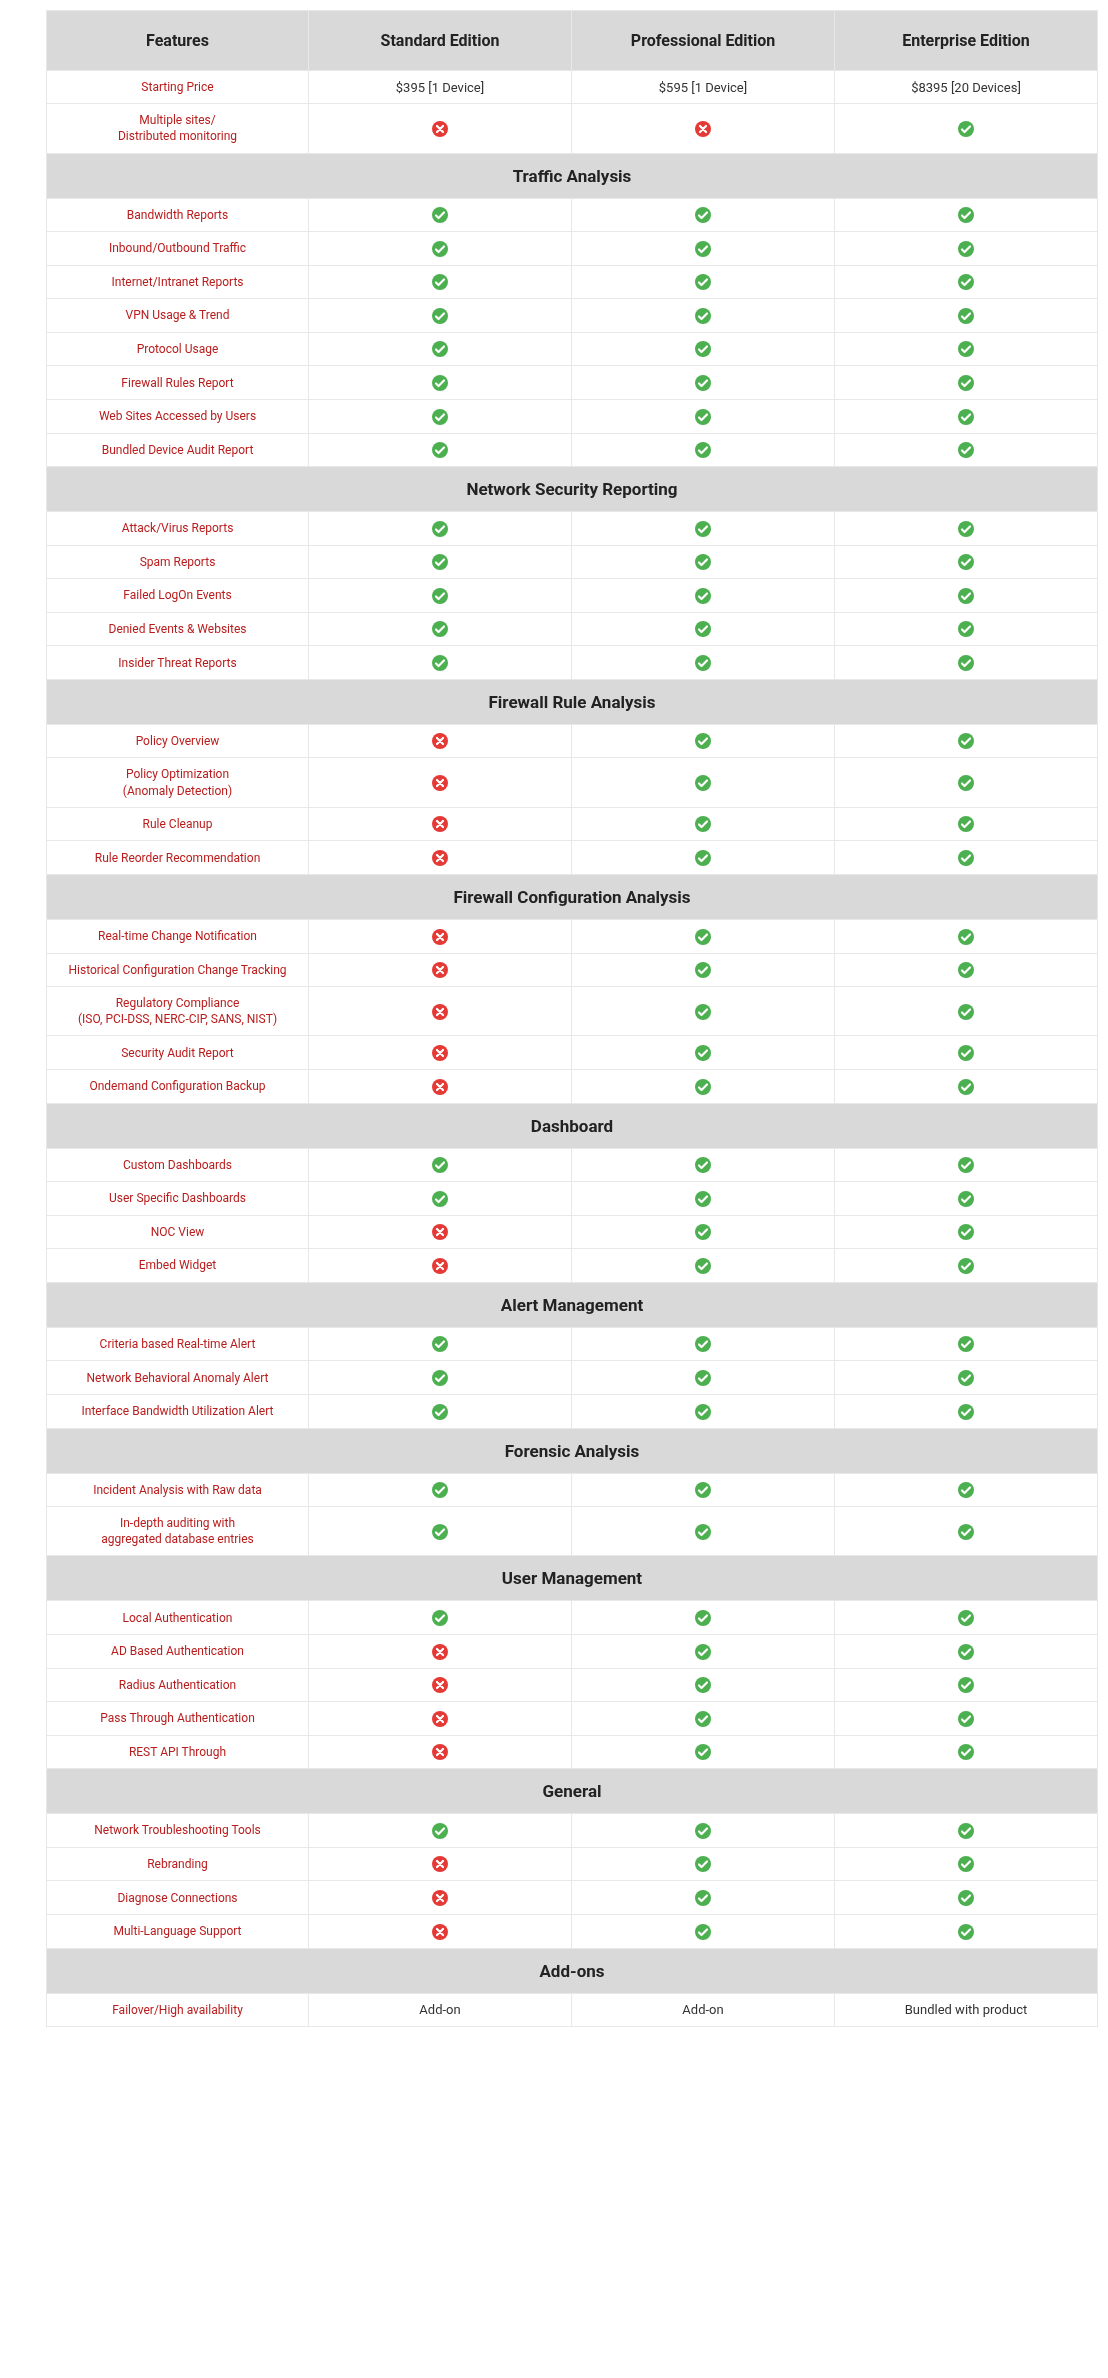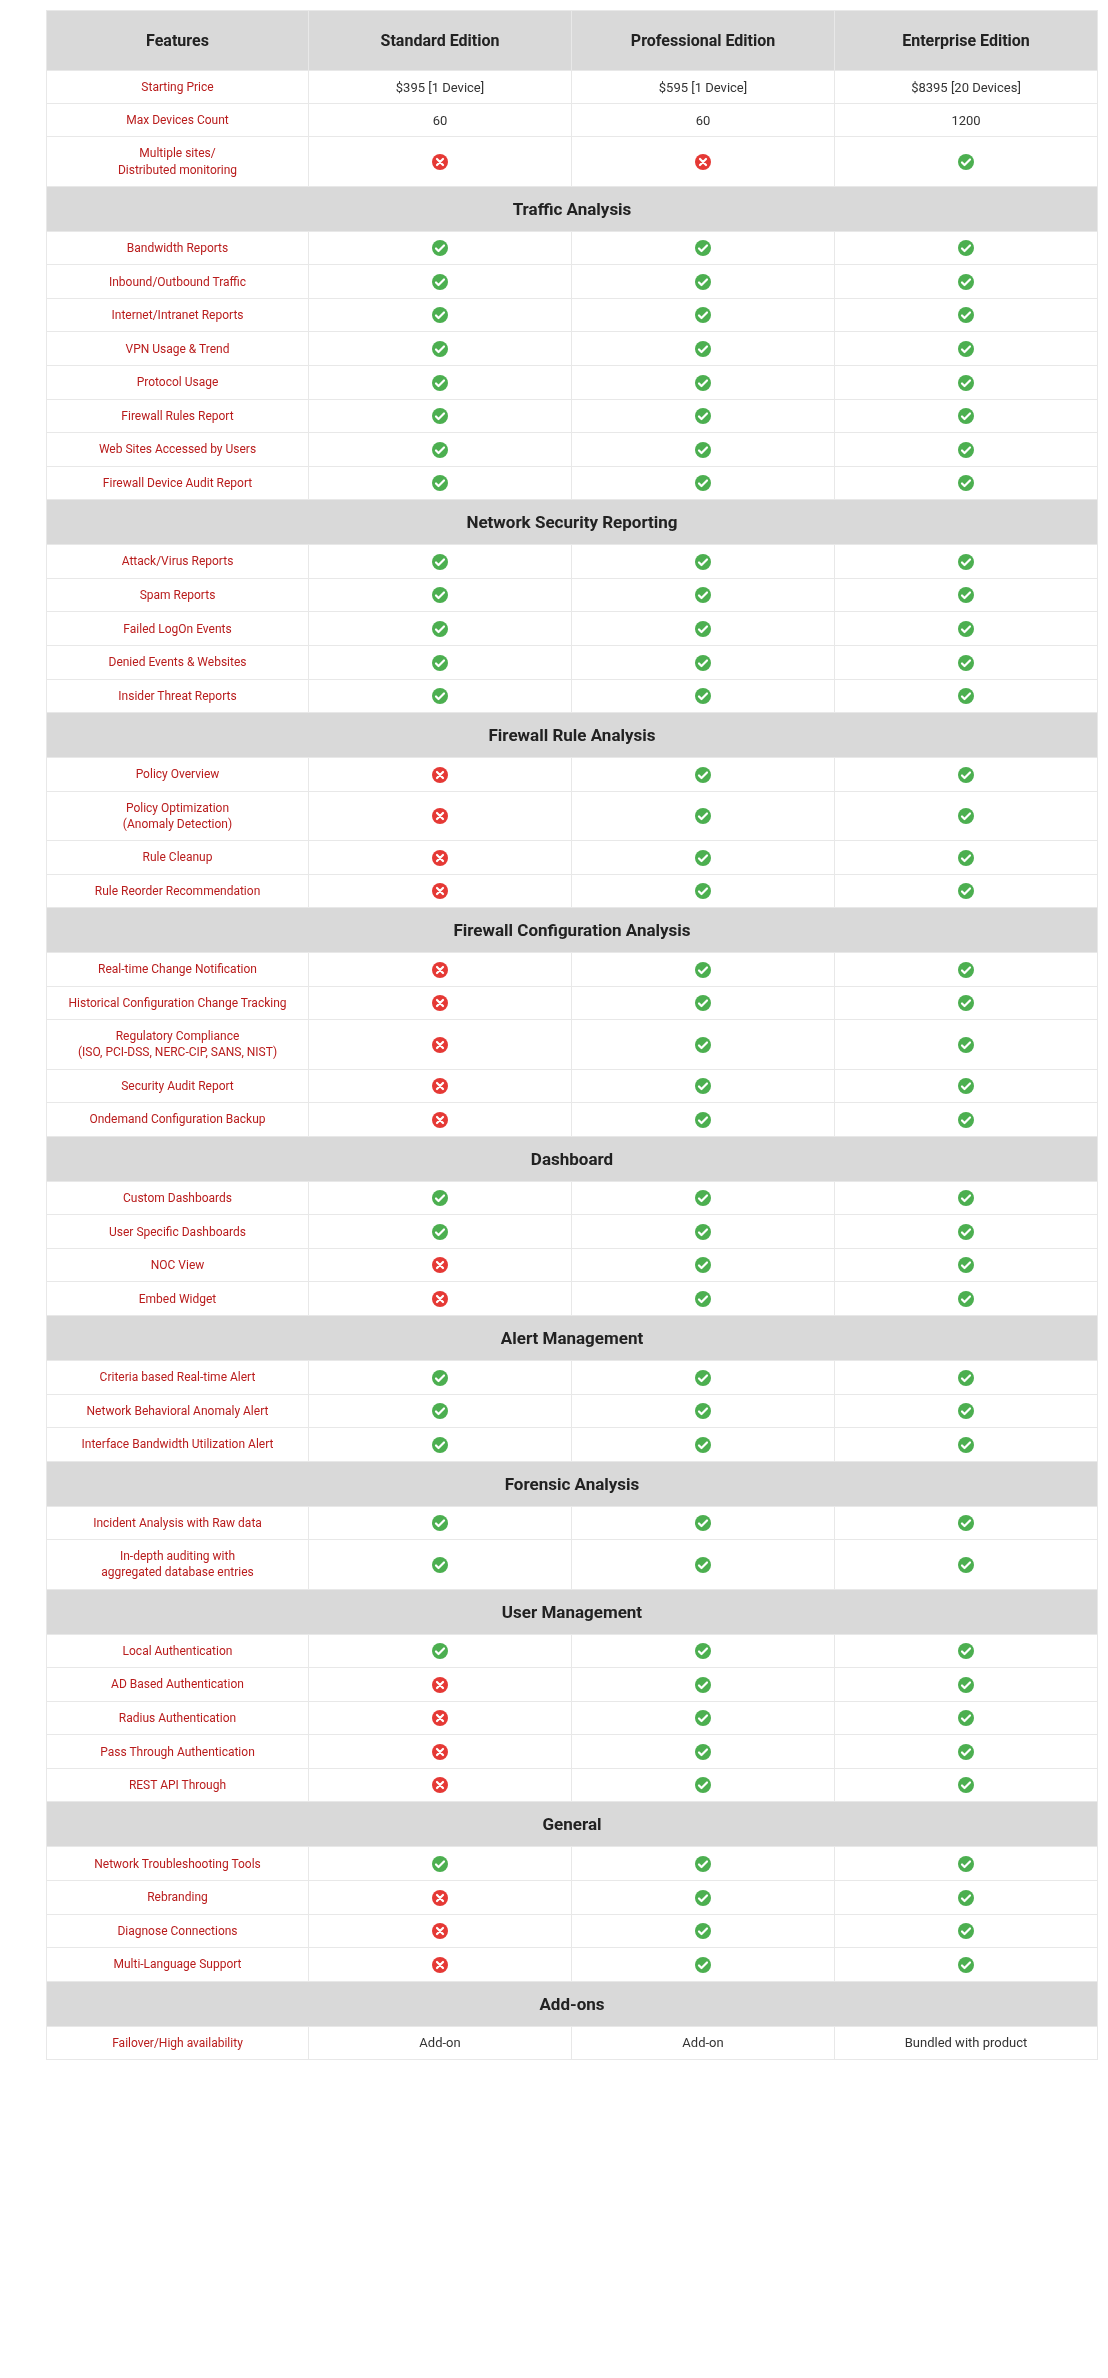--- a/index.html
+++ b/index.html
@@ -77,26 +77,20 @@
     </tr>
   </thead>
   <tbody id="tbody">
       <tr>
         <td class="feature">Starting Price</td>
         <td class="val">$395 [1 Device]</td>
         <td class="val">$595 [1 Device]</td>
         <td class="val">$8395 [20 Devices]</td>
       </tr>
       <tr>
-        <td class="feature">Max Devices Count</td>
-        <td class="val">60</td>
-        <td class="val">60</td>
-        <td class="val">1200</td>
-      </tr>
-      <tr>
         <td class="feature">Multiple sites/<br>Distributed monitoring</td>
         <td class="val"><span class="icon no"><svg viewBox="0 0 16 16" width="16" height="16">
               <path d="M5 5l6 6M11 5l-6 6" stroke="#fff" stroke-width="2.2" fill="none" stroke-linecap="round"></path>
             </svg></span></td>
         <td class="val"><span class="icon no"><svg viewBox="0 0 16 16" width="16" height="16">
               <path d="M5 5l6 6M11 5l-6 6" stroke="#fff" stroke-width="2.2" fill="none" stroke-linecap="round"></path>
             </svg></span></td>
         <td class="val"><span class="icon yes"><svg viewBox="0 0 16 16" width="16" height="16">
               <path d="M4 8.5l2.5 2.5L12 5.5" stroke="#fff" stroke-width="2.2" fill="none" stroke-linecap="round" stroke-linejoin="round"></path>
             </svg></span></td>
@@ -182,21 +176,21 @@
               <path d="M4 8.5l2.5 2.5L12 5.5" stroke="#fff" stroke-width="2.2" fill="none" stroke-linecap="round" stroke-linejoin="round"></path>
             </svg></span></td>
         <td class="val"><span class="icon yes"><svg viewBox="0 0 16 16" width="16" height="16">
               <path d="M4 8.5l2.5 2.5L12 5.5" stroke="#fff" stroke-width="2.2" fill="none" stroke-linecap="round" stroke-linejoin="round"></path>
             </svg></span></td>
         <td class="val"><span class="icon yes"><svg viewBox="0 0 16 16" width="16" height="16">
               <path d="M4 8.5l2.5 2.5L12 5.5" stroke="#fff" stroke-width="2.2" fill="none" stroke-linecap="round" stroke-linejoin="round"></path>
             </svg></span></td>
       </tr>
       <tr>
-        <td class="feature">Firewall Device Audit Report</td>
+        <td class="feature">Bundled Device Audit Report</td>
         <td class="val"><span class="icon yes"><svg viewBox="0 0 16 16" width="16" height="16">
               <path d="M4 8.5l2.5 2.5L12 5.5" stroke="#fff" stroke-width="2.2" fill="none" stroke-linecap="round" stroke-linejoin="round"></path>
             </svg></span></td>
         <td class="val"><span class="icon yes"><svg viewBox="0 0 16 16" width="16" height="16">
               <path d="M4 8.5l2.5 2.5L12 5.5" stroke="#fff" stroke-width="2.2" fill="none" stroke-linecap="round" stroke-linejoin="round"></path>
             </svg></span></td>
         <td class="val"><span class="icon yes"><svg viewBox="0 0 16 16" width="16" height="16">
               <path d="M4 8.5l2.5 2.5L12 5.5" stroke="#fff" stroke-width="2.2" fill="none" stroke-linecap="round" stroke-linejoin="round"></path>
             </svg></span></td>
       </tr>

